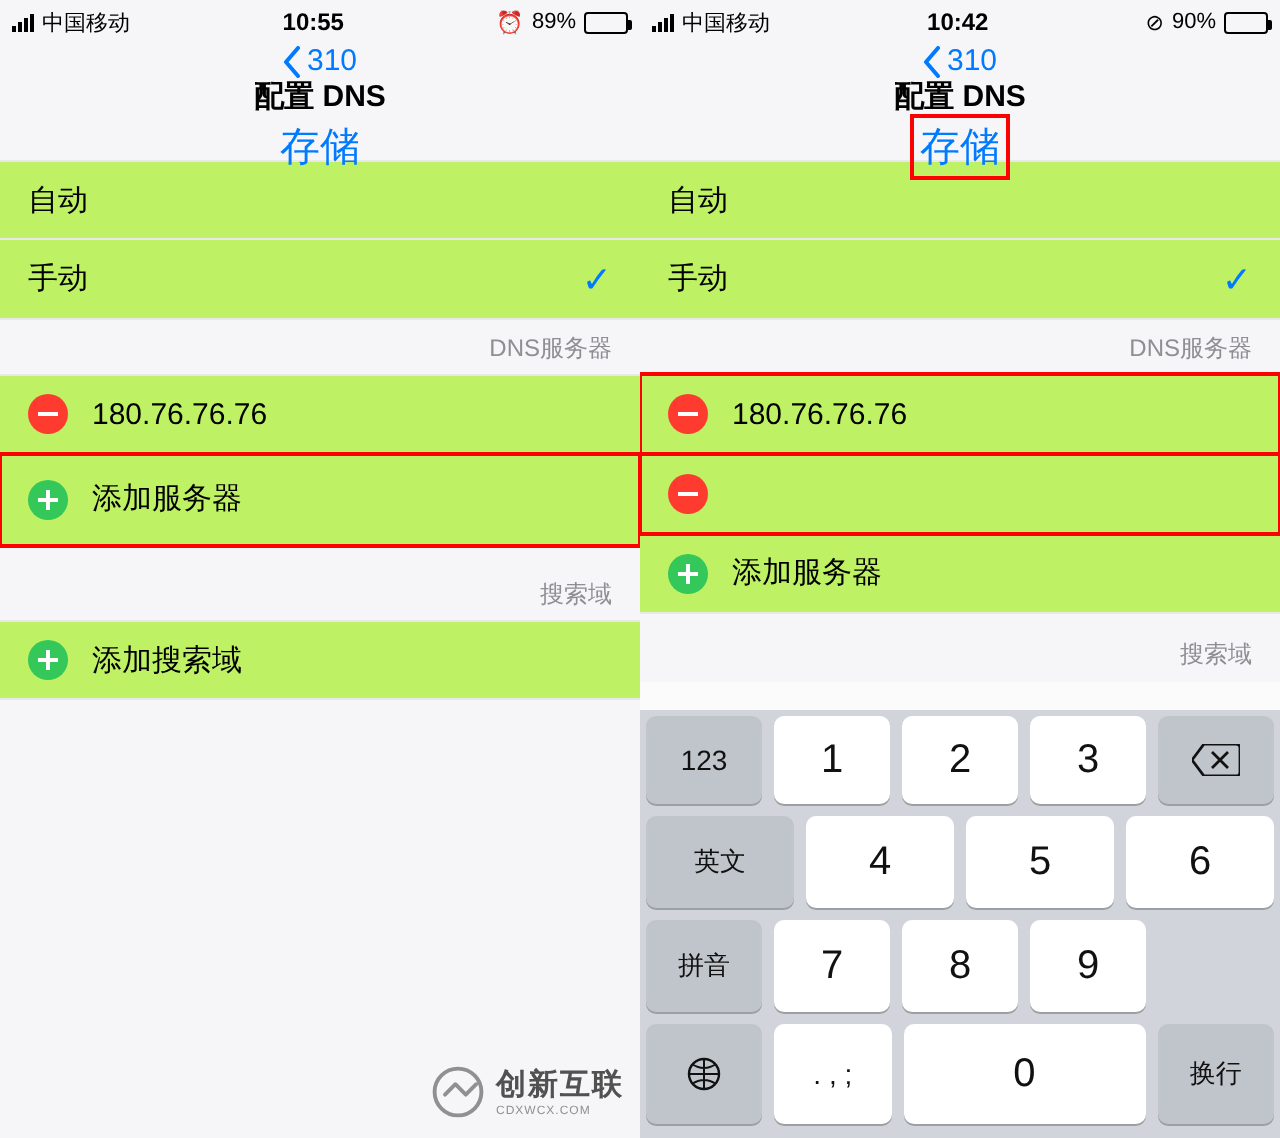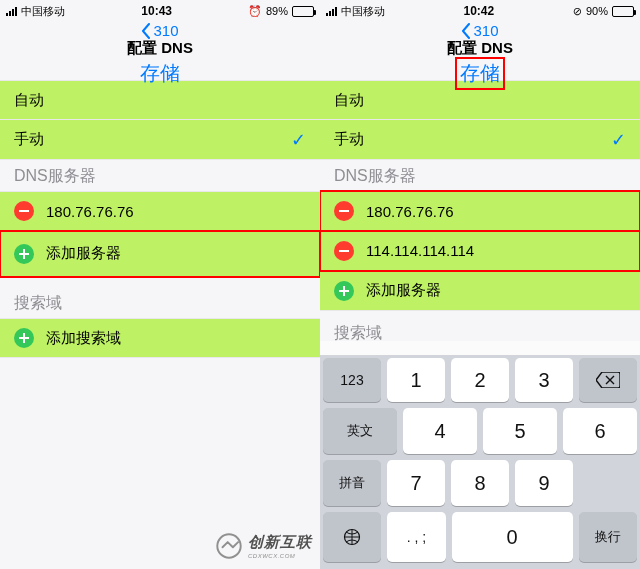--- a/index.html
+++ b/index.html
@@ -22,55 +22,55 @@
   .nav .action { color:#007aff; font-size:20px; cursor:pointer; padding:2px 4px; }
   .highlight-red { outline:2px solid #ff0000; outline-offset:-1px; }
   .section-gap { height:22px; }
   .row { display:flex; align-items:center; height:40px; padding:0 14px; background:#bef264; border-bottom:1px solid #e8e8ea; font-size:15px; }
   .row.group-top { border-top:1px solid #e8e8ea; }
   .row .check { color:#007aff; font-size:18px; margin-left:auto; }
   .row .circle { width:20px; height:20px; border-radius:50%; display:flex; align-items:center; justify-content:center; margin-right:12px; flex-shrink:0; }
   .row .circle svg { display:block; }
   .circle.minus { background:#ff3b30; }
   .circle.plus  { background:#34c759; }
-  .header-label { font-size:16px; color:#8e8e93; padding:6px 14px 4px; }
+  .header-label { font-size:12px; color:#8e8e93; padding:6px 14px 4px;text-align:right; }
   .highlight-box { outline:2px solid #ff0000; outline-offset:-1px; }
   .keyboard { position:absolute; bottom:0; left:0; right:0; height:214px; background:#d1d5db; }
   .kb-fade { position:absolute; bottom:214px; left:0; right:0; height:14px; background:rgba(255,255,255,0.5); }
   .kb-row { display:flex; }
   .kb-row.r1 { height:50px; }
   .kb-row.r2, .kb-row.r3 { height:52px; }
   .kb-row.r4 { height:56px; }
   .key { flex:1; margin:3px; background:#ffffff; border-radius:5px; display:flex; align-items:center; justify-content:center; font-size:20px; color:#111; box-shadow:0 1px 0 rgba(0,0,0,0.25); cursor:pointer; }
   .key.gray { background:#c0c5cc; font-size:14px; }
   .key.gray.small { font-size:13px; }
   .key.wide { flex:2.08; }
   .key .del svg { display:block; }
-  .brand { position:absolute; bottom:10px; right:8px; display:flex; align-items:center; gap:6px; opacity:0.92;font-style:italic; }
+  .brand { position:absolute; bottom:10px; right:8px; display:flex; align-items:center; gap:6px; opacity:0.92; }
   .brand .logo { width:26px; height:26px; }
   .brand .txt { font-size:15px; font-weight:700; color:#444; letter-spacing:1px; }
   .brand .sub { font-size:6px; color:#888; letter-spacing:0.5px; display:block; line-height:1; margin-top:1px;}
 </style>
 </head>
 <body>
 
 <div class="container">
 
   <div class="pane pane-left">
     <div class="status">
       <div class="status-left">
         <span class="sig">
             <span></span>
             <span></span>
             <span></span>
             <span></span>
           </span>
         <span>中国移动</span>
       </div>
-      <div class="status-center">10:43</div>
+      <div class="status-center">10:55</div>
       <div class="status-right">
         <span>⏰</span>
         <span>89%</span>
         <span class="battery"><span class="fill"></span></span>
       </div>
     </div>
 
     <div class="nav">
       <div class="back">
         <svg width="10" height="16" viewBox="0 0 10 16">
@@ -181,21 +181,20 @@
           </svg>
         </span>
       <span>180.76.76.76</span>
     </div>
     <div class="row highlight-box">
       <span class="circle minus">
           <svg width="10" height="2">
             <rect width="10" height="2" fill="#fff"></rect>
           </svg>
         </span>
-      <span>114.114.114.114</span>
     </div>
     <div class="row">
       <span class="circle plus">
           <svg width="10" height="10">
             <rect x="4" width="2" height="10" fill="#fff"></rect>
             <rect y="4" width="10" height="2" fill="#fff"></rect>
           </svg>
         </span>
       <span>添加服务器</span>
     </div>

